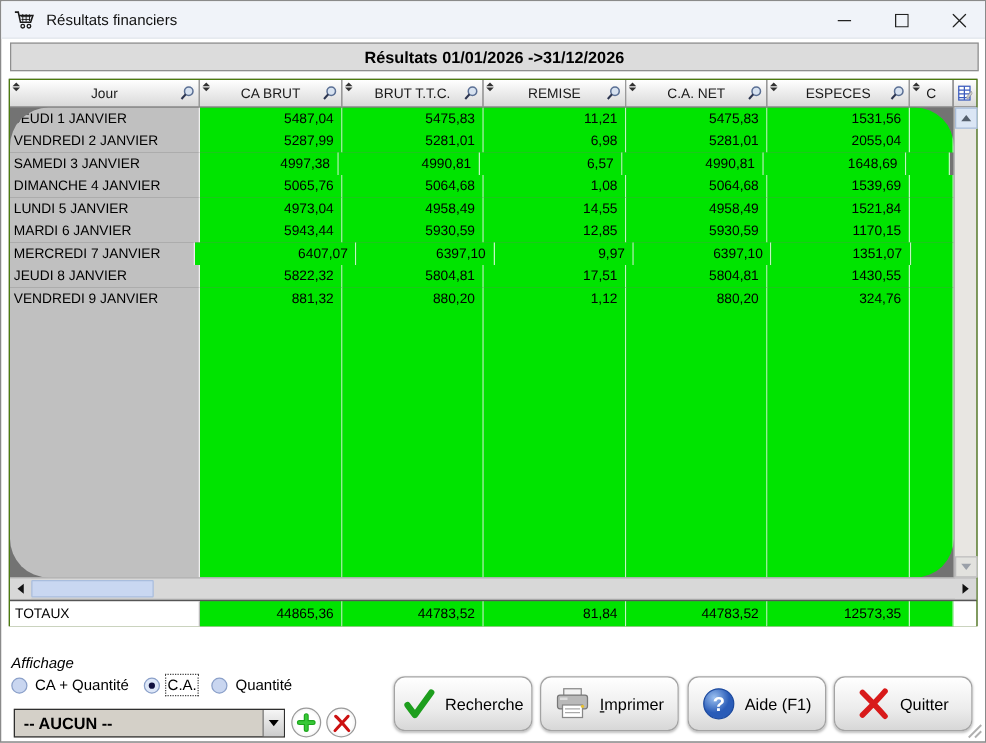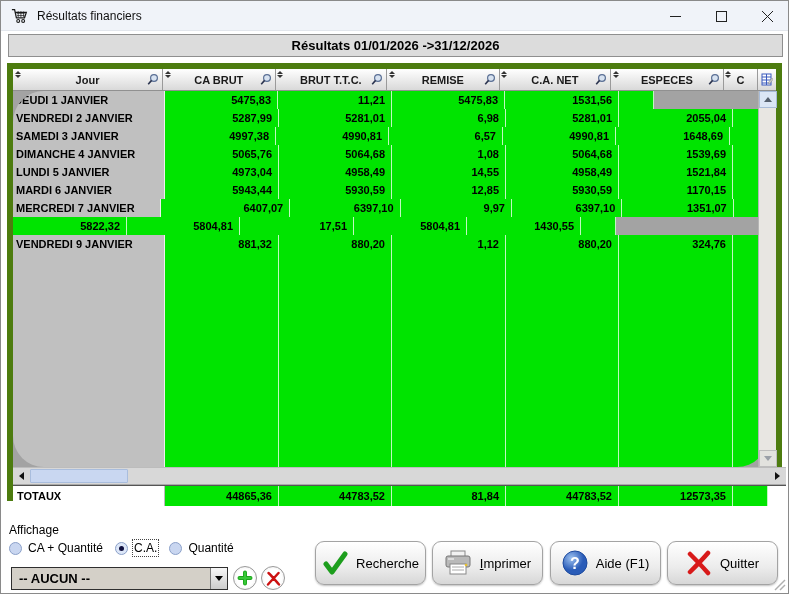--- a/index.html
+++ b/index.html
@@ -27,21 +27,21 @@
   
   .header-band {
     position: absolute; left: 7px; top: 33px; width: 775px; height: 23px;
     background: #dcdcdc; border: 1px solid #8f8f8f;
     display: flex; align-items: center; justify-content: center;
     font-size: 13px; font-weight: bold; color: #000;
   }
   
   .table-wrap {
     position: absolute; left: 6px; top: 62px; width: 775px; height: 438px;
-    border: 6px solid #4d7c0f; background: #a3a3a3; font-weight: bold;
+    border: 1px solid #4d7c0f; background: #737373;
   }
   .thead { display: flex; height: 22px; border-bottom: 1px solid #909090; }
   .hcell {
     position: relative; height: 100%;
     background: linear-gradient(#ffffff, #d9d9d9);
     border-right: 1px solid #9a9a9a;
     display: flex; align-items: center; justify-content: center;
     font-size: 11px; color: #1a1a1a;
   }
   .hcell .pin {
@@ -90,21 +90,21 @@
   .hs-thumb {
     position: absolute; left: 17px; top: 1px; width: 98px; height: 14px;
     background: #c9d7f1; border: 1px solid #a9bddd; border-radius: 1px;
   }
   
   .totals { position: absolute; left: 0; top: 416px; width: 773px; height: 21px; display: flex; border-top: 1px solid #555; }
   .tot-label { background: #ffffff; font-size: 11px; padding-left: 4px; display:flex; align-items:center; border-right: 1px solid #bbb; }
   .tot-num { background: #00e400; font-size: 11px; display:flex; align-items:center; justify-content:flex-end; padding-right:6px; border-right: 1px solid rgba(255,255,255,0.75); }
   .tot-corner { background:#fff; }
   
-  .affichage-label { position: absolute; left: 8px; top: 522px; font-size: 12px; color: #000; }
+  .affichage-label { position: absolute; left: 8px; top: 522px; font-size: 12px; color: #000; font-style: italic; }
   .radio-row { position: absolute; left: 8px; top: 540px; display: flex; align-items: center; font-size: 12px; }
   .radio-option { display: flex; align-items: center; margin-right: 12px; cursor: default; }
   .radio-circle {
     width: 13px; height: 13px; border-radius: 50%; background: #c9d6f0;
     border: 1px solid #8ba0c9; margin-right: 6px; position: relative;
   }
   .radio-option.selected .radio-circle { background: #dde7f8; }
   .radio-option.selected .radio-circle::after {
     content: ""; position: absolute; left: 3px; top: 3px; width: 5px; height: 5px;
     border-radius: 50%; background: #10103f;
@@ -253,20 +253,21 @@
           <line x1="1" y1="7" x2="10" y2="7" stroke="#3b5bbd"></line>
           <line x1="1" y1="10" x2="10" y2="10" stroke="#3b5bbd"></line>
           <line x1="5.5" y1="1" x2="5.5" y2="12" stroke="#3b5bbd"></line>
           <path d="M7 10 L11 5 L12 6.5 L8.5 11 Z" fill="#c9c9c9" stroke="#8a8a8a" stroke-width="0.5"></path>
         </svg>
       </div>
     </div>
   <div class="tbody" id="tbody">
       <div class="trow">
         <div class="tcell day" style="width: 152px;">JEUDI 1 JANVIER</div>
+        <div class="tcell num" style="width: 114px;">5487,04</div>
         <div class="tcell num" style="width: 113px;">5475,83</div>
         <div class="tcell num" style="width: 114px;">11,21</div>
         <div class="tcell num" style="width: 113px;">5475,83</div>
         <div class="tcell num" style="width: 114px;">1531,56</div>
         <div class="tcell num" style="width: 35px;"></div>
       </div>
       <div class="trow">
         <div class="tcell day" style="width: 152px;">VENDREDI 2 JANVIER</div>
         <div class="tcell num" style="width: 114px;">5287,99</div>
         <div class="tcell num" style="width: 113px;">5281,01</div>
@@ -314,20 +315,21 @@
       <div class="trow">
         <div class="tcell day" style="width: 152px;">MERCREDI 7 JANVIER</div>
         <div class="tcell num" style="width: 132px;">6407,07</div>
         <div class="tcell num" style="width: 113px;">6397,10</div>
         <div class="tcell num" style="width: 114px;">9,97</div>
         <div class="tcell num" style="width: 113px;">6397,10</div>
         <div class="tcell num" style="width: 114px;">1351,07</div>
         <div class="tcell num" style="width: 35px;"></div>
       </div>
       <div class="trow">
+        <div class="tcell day" style="width: 152px;">JEUDI 8 JANVIER</div>
         <div class="tcell num" style="width: 114px;">5822,32</div>
         <div class="tcell num" style="width: 113px;">5804,81</div>
         <div class="tcell num" style="width: 114px;">17,51</div>
         <div class="tcell num" style="width: 113px;">5804,81</div>
         <div class="tcell num" style="width: 114px;">1430,55</div>
         <div class="tcell num" style="width: 35px;"></div>
       </div>
       <div class="trow">
         <div class="tcell day" style="width: 152px;">VENDREDI 9 JANVIER</div>
         <div class="tcell num" style="width: 114px;">881,32</div>

